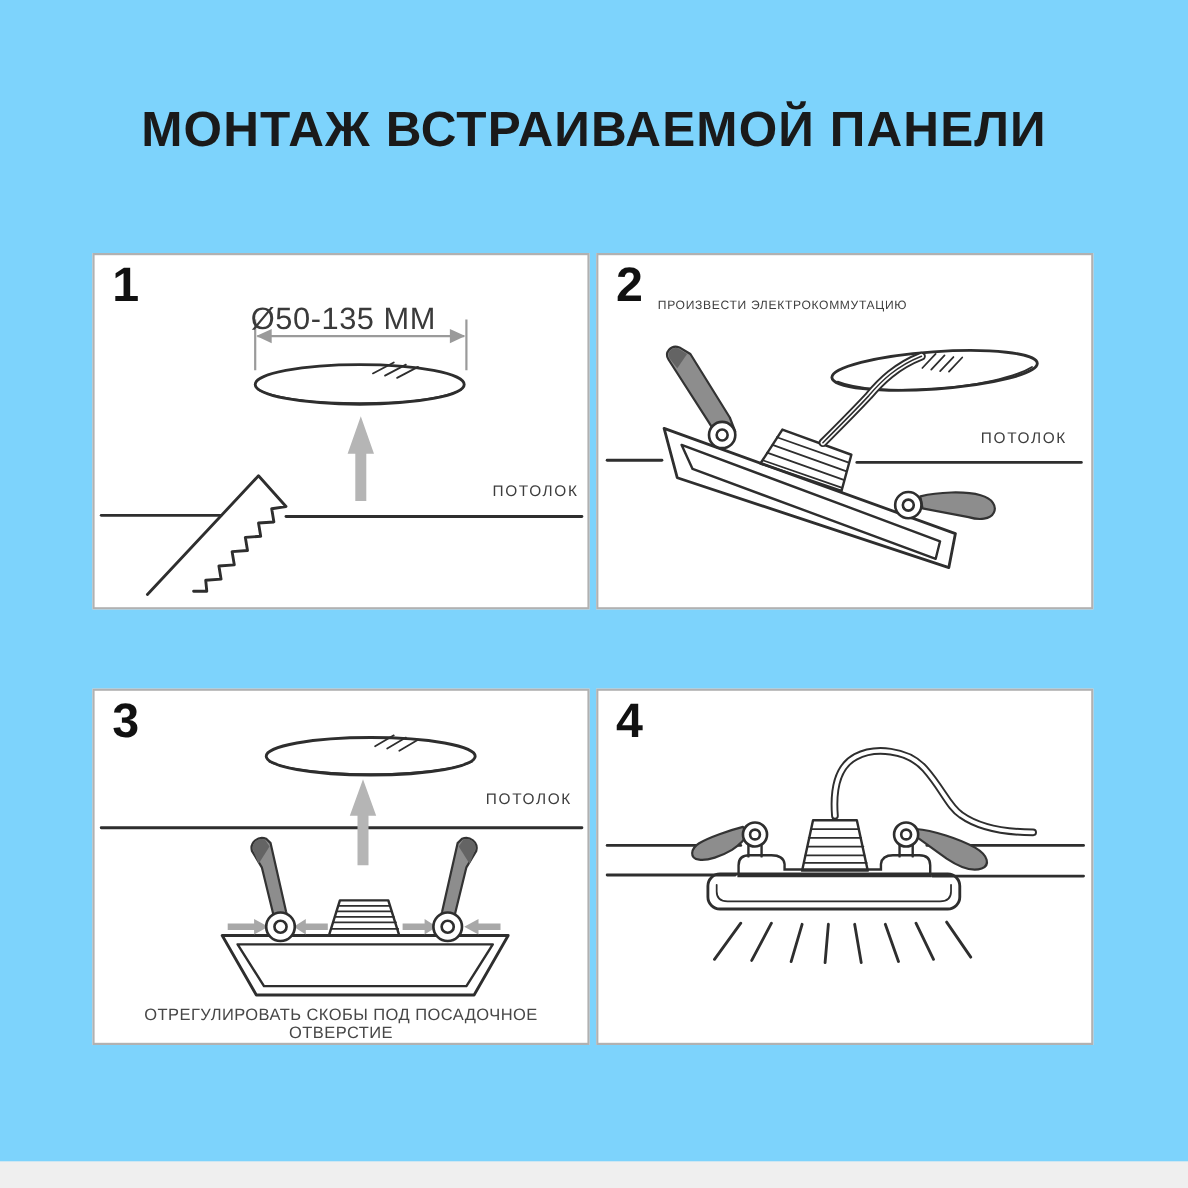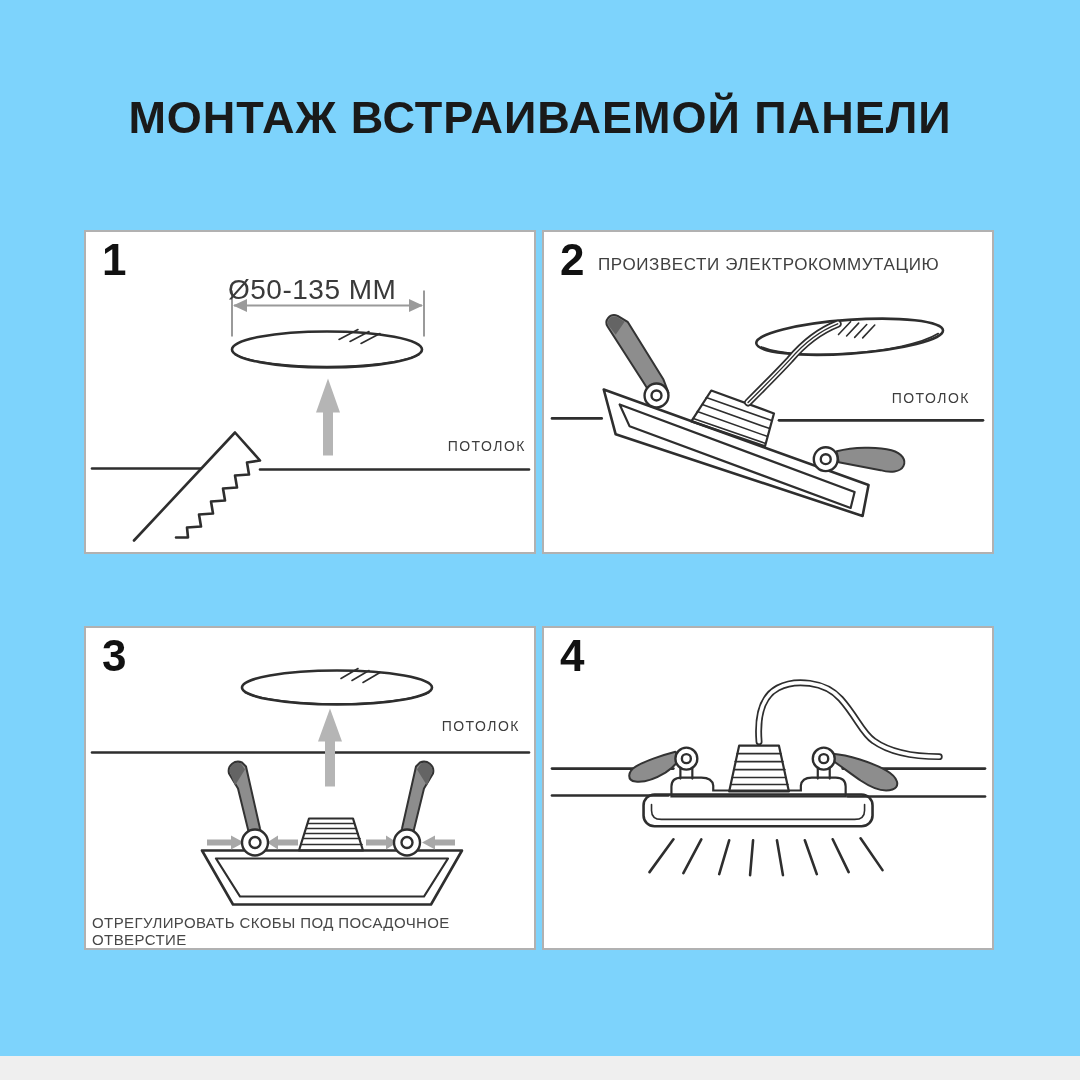--- a/index.html
+++ b/index.html
@@ -8,22 +8,22 @@
   .title{position:absolute;left:0;right:0;top:92px;margin:0;text-align:center;
          font-size:45px;font-weight:700;letter-spacing:1px;color:#1a1a1a;}
   .grid{position:absolute;left:84px;top:230px;width:910px;display:grid;
         grid-template-columns:452px 452px;grid-template-rows:324px 324px;gap:72px 6px;}
   .panel{position:relative;background:#ffffff;border:2px solid #b1b1b1;box-sizing:border-box;}
   .panel svg{position:absolute;left:0;top:0;width:100%;height:100%;}
   .num{position:absolute;left:16px;top:4px;font-size:44px;font-weight:700;color:#111;z-index:3;line-height:1.1;}
   .lbl{position:absolute;z-index:3;color:#3d3d3d;}
   .ceiling-lbl{font-size:14px;letter-spacing:1.5px;}
   .dim-lbl{left:142px;top:42px;width:200px;font-size:28px;letter-spacing:0.5px;color:#3a3a3a;}
-  .cap2{left:54px;top:23px;font-size:17px;letter-spacing:0.6px;color:#3f3f3f;}
-  .cap3{left:6px;right:6px;top:286px;text-align:left;font-size:15px;letter-spacing:0.4px;color:#474747;}
+  .cap2{left:54px;top:40px;font-size:11px;letter-spacing:0.6px;color:#3f3f3f;}
+  .cap3{left:6px;right:6px;top:286px;text-align:center;font-size:15px;letter-spacing:0.4px;color:#474747;}
   
   .ln{stroke:#2e2e2e;stroke-width:2.6;fill:none;stroke-linecap:round;}
   .ln2{stroke:#2e2e2e;stroke-width:2.2;fill:none;stroke-linecap:round;}
   .thin{stroke:#2e2e2e;stroke-width:1.6;fill:none;stroke-linecap:round;}
   .dimc{stroke:#9a9a9a;stroke-width:2;fill:none;}
   .dimf{fill:#9a9a9a;}
   .garrow{fill:#b5b5b5;}
   .spring{fill:#8d8d8d;stroke:#333;stroke-width:2;stroke-linejoin:round;}
   .springcap{fill:#646464;}
   .pivot{fill:#ffffff;stroke:#2e2e2e;stroke-width:2.4;}

